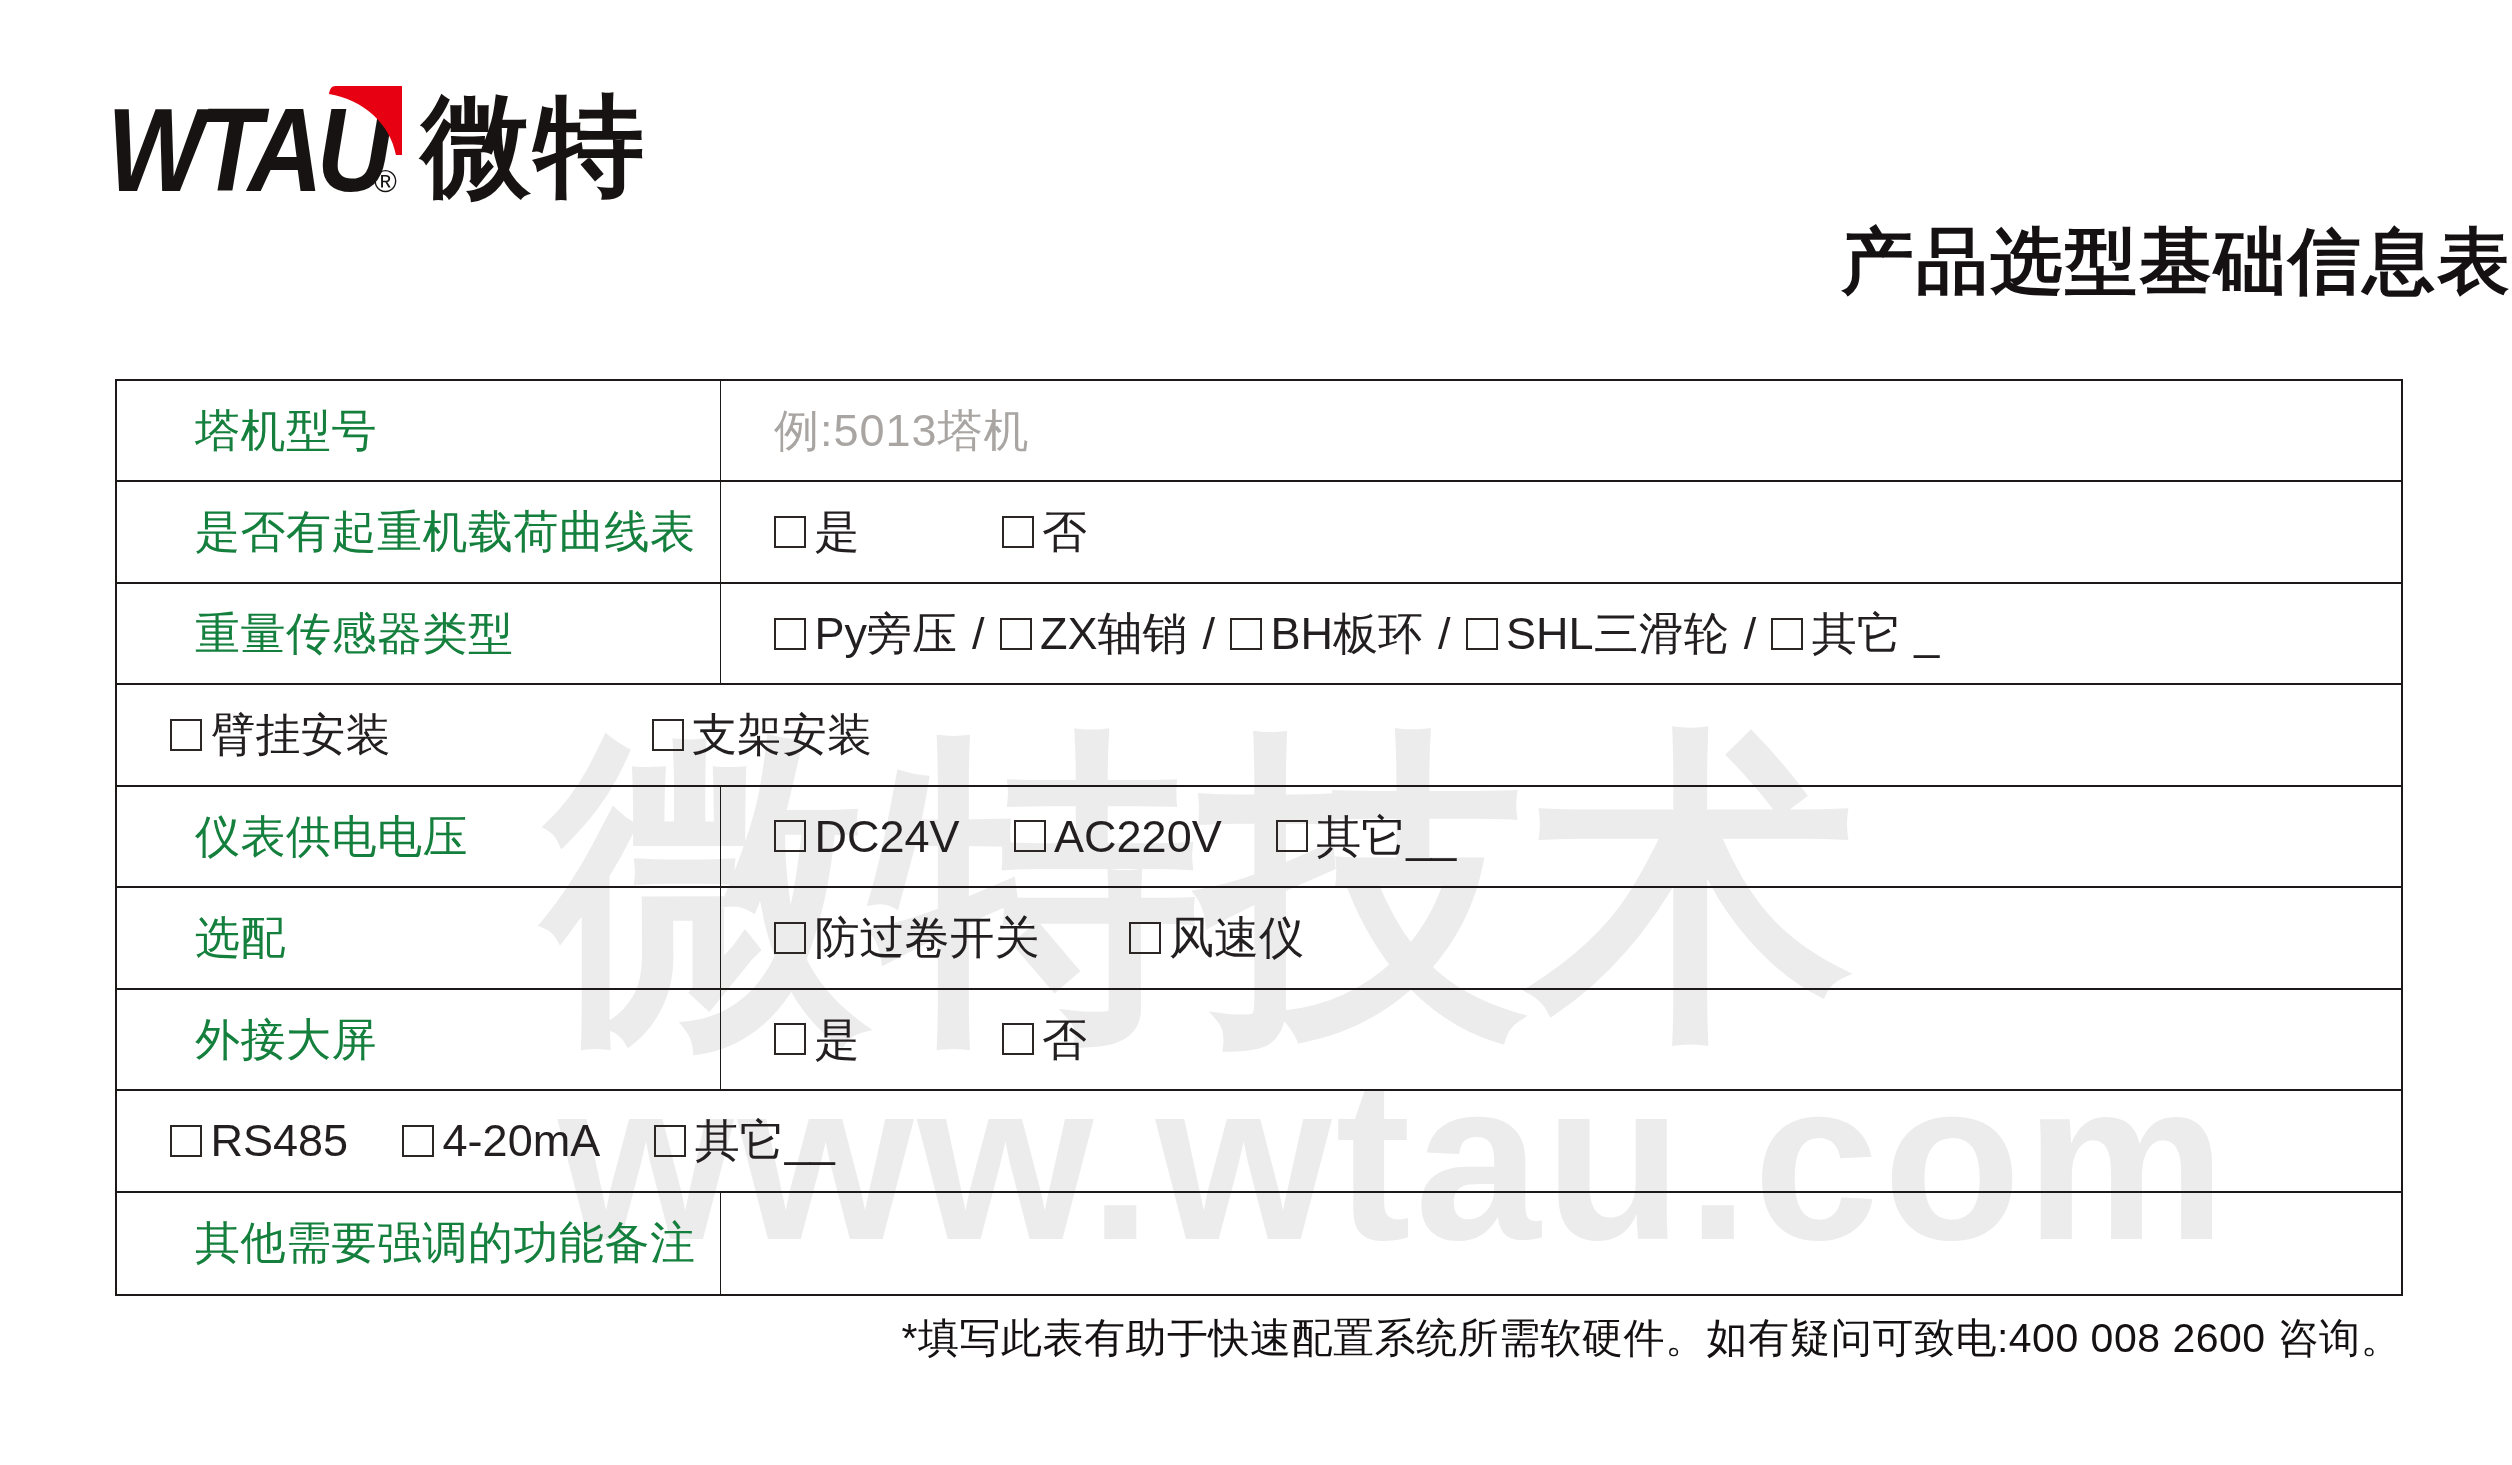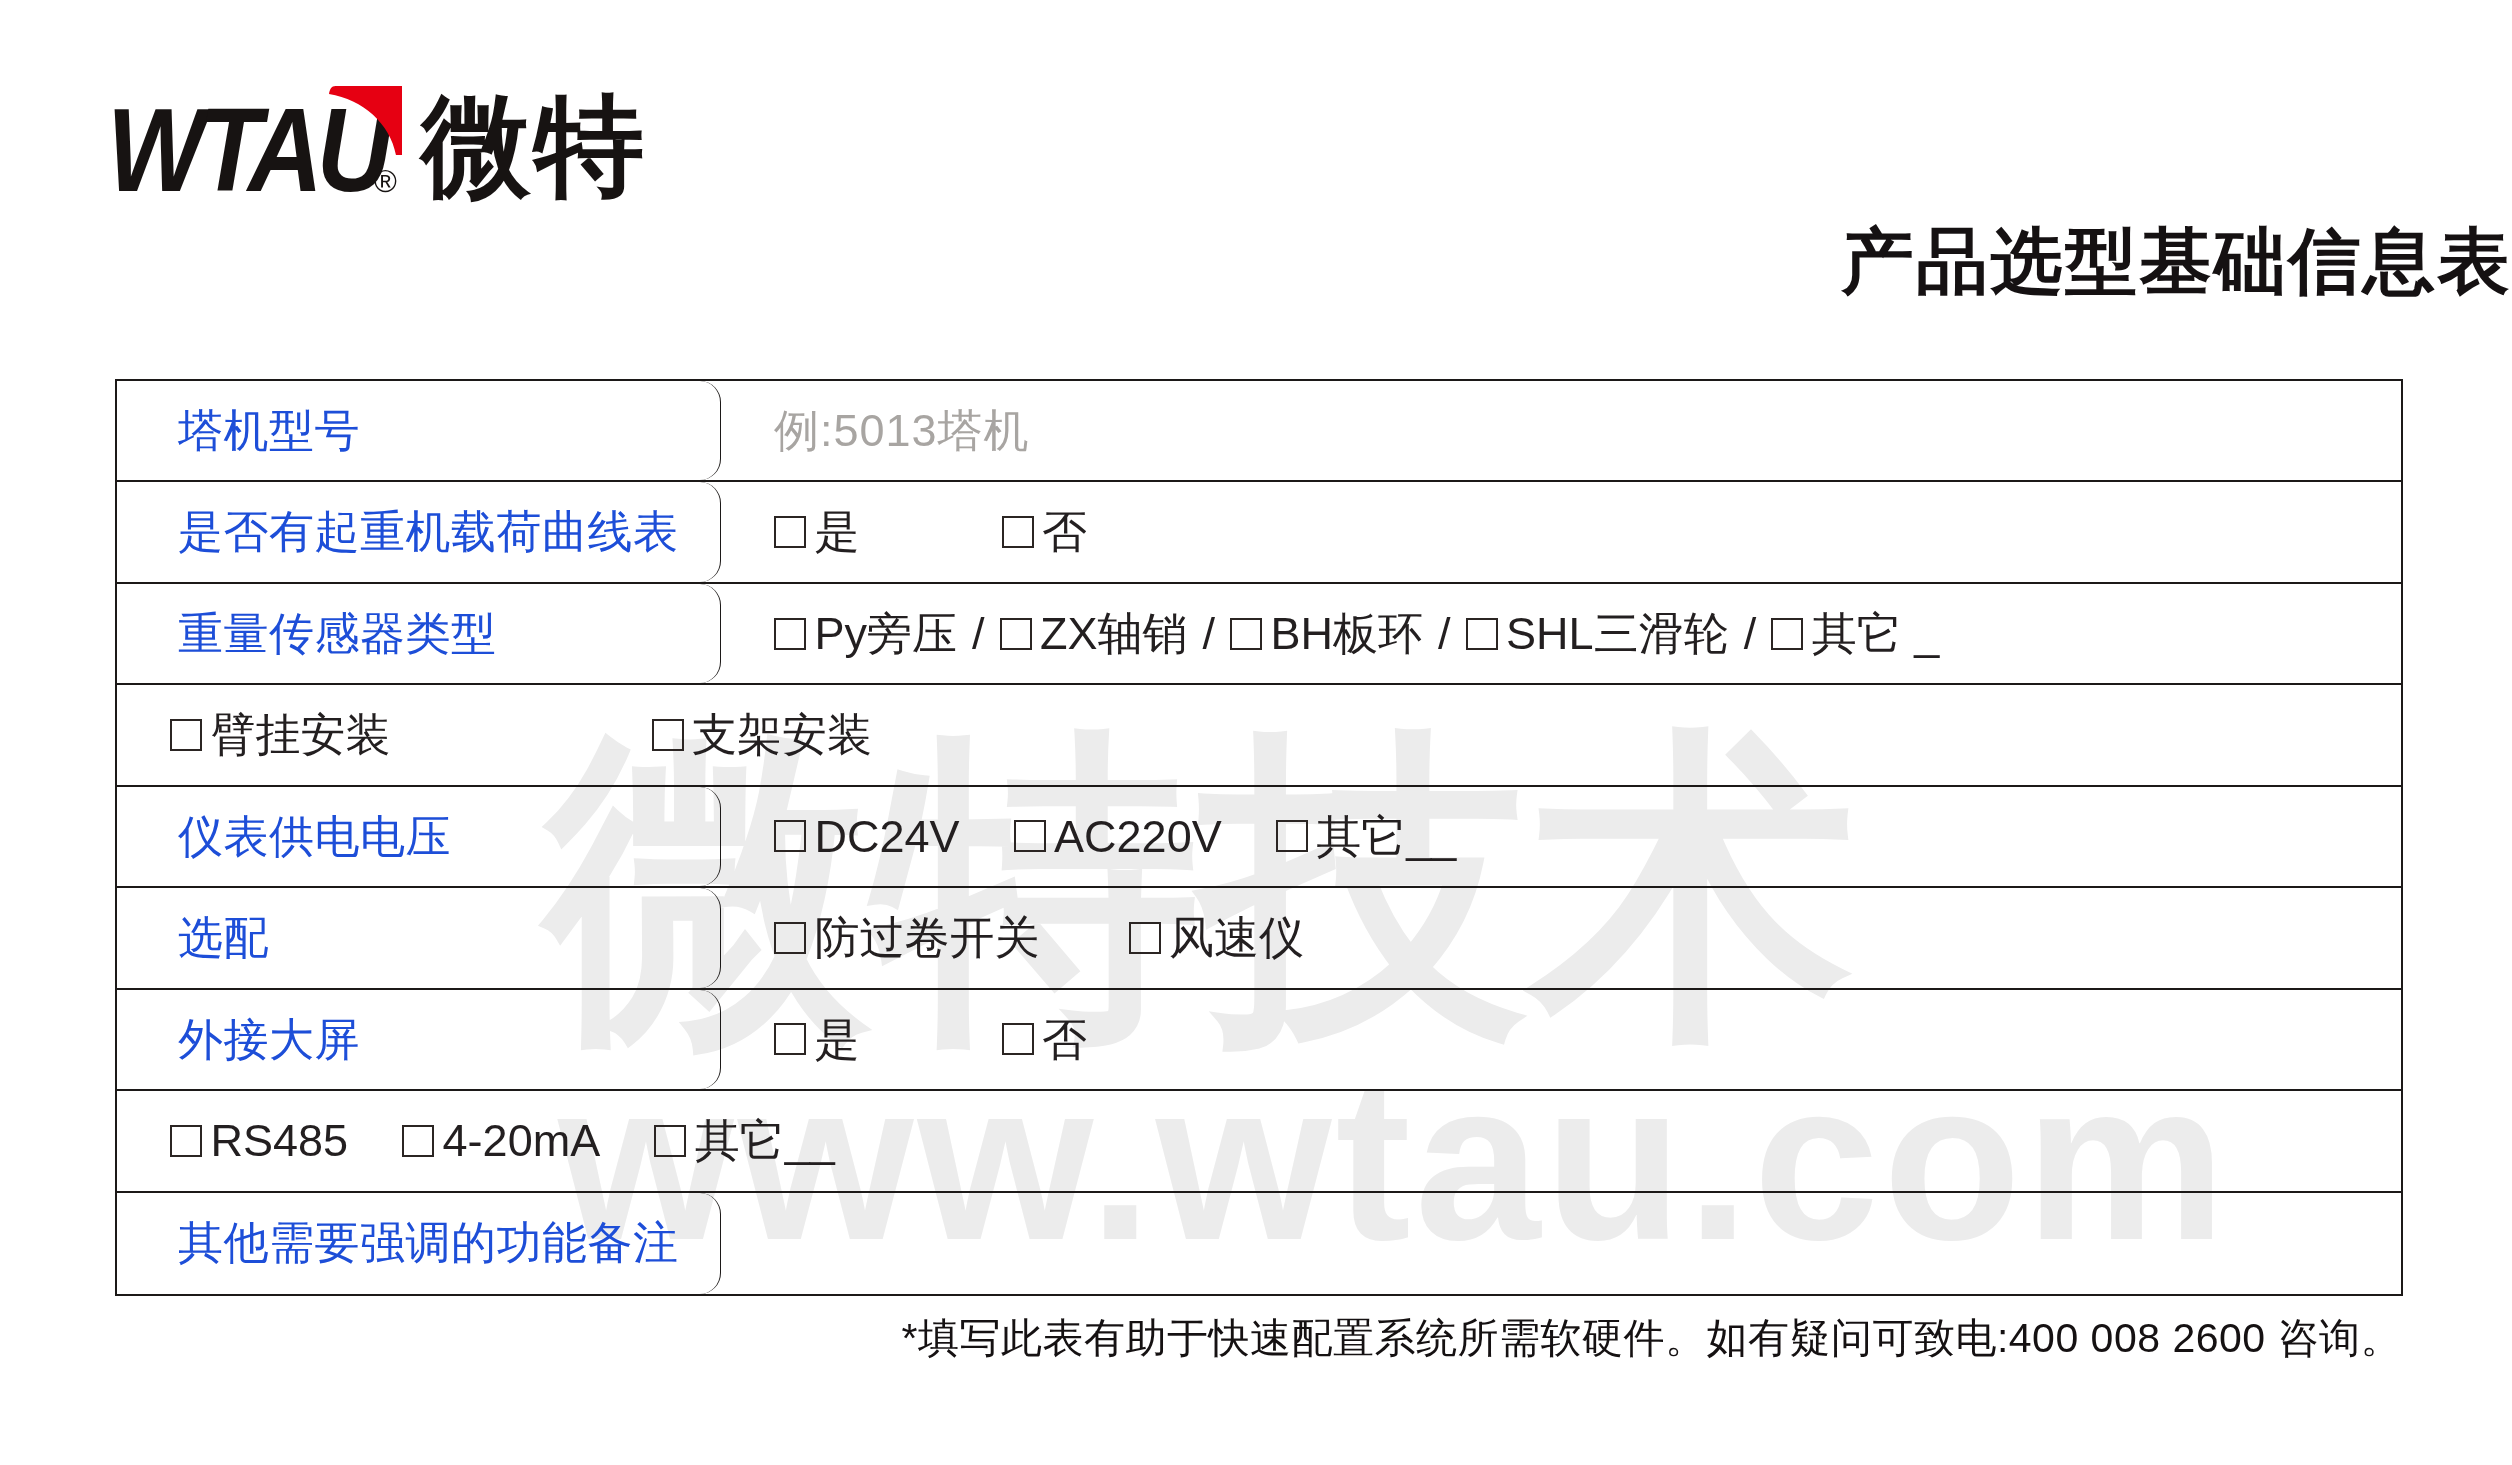--- a/index.html
+++ b/index.html
@@ -31,21 +31,21 @@
   .wm-url{left:558px;top:1048px;font-size:226px;font-weight:700;letter-spacing:4px;}
   
   .tbl{
     position:absolute;left:115px;top:379px;width:2288px;height:917px;z-index:1;
     border:2px solid #1c1918;box-sizing:border-box;
     display:grid;grid-template-rows:repeat(9,1fr);background:transparent;
   }
   .t-row{display:grid;grid-template-columns:604px 1fr;border-bottom:2.5px solid #1c1918;box-sizing:border-box;}
   .t-row:last-child{border-bottom:none;}
   .cell{display:flex;align-items:center;box-sizing:border-box;font-size:45px;line-height:1.15;}
-  .lab{padding-left:61px;border-right:1.5px solid #1c1918;letter-spacing:0.5px;color:#1d4ed8;border-radius:21px;}
+  .lab{padding-left:78px;border-right:1.5px solid #1c1918;letter-spacing:0.5px;color:#15803d;}
   .val{padding-left:53px;}
   .ph{color:#a8a5a2;letter-spacing:1px;}
   .opt{display:inline-flex;align-items:center;white-space:nowrap;}
   .cb{
     width:32px;height:32px;border:2.5px solid #2b2523;box-sizing:border-box;
     margin-right:8.5px;flex:none;background:transparent;
   }
   .sep{margin:0 15px;}
   .m280{margin-right:142px;}
   .m515{margin-right:261px;}

